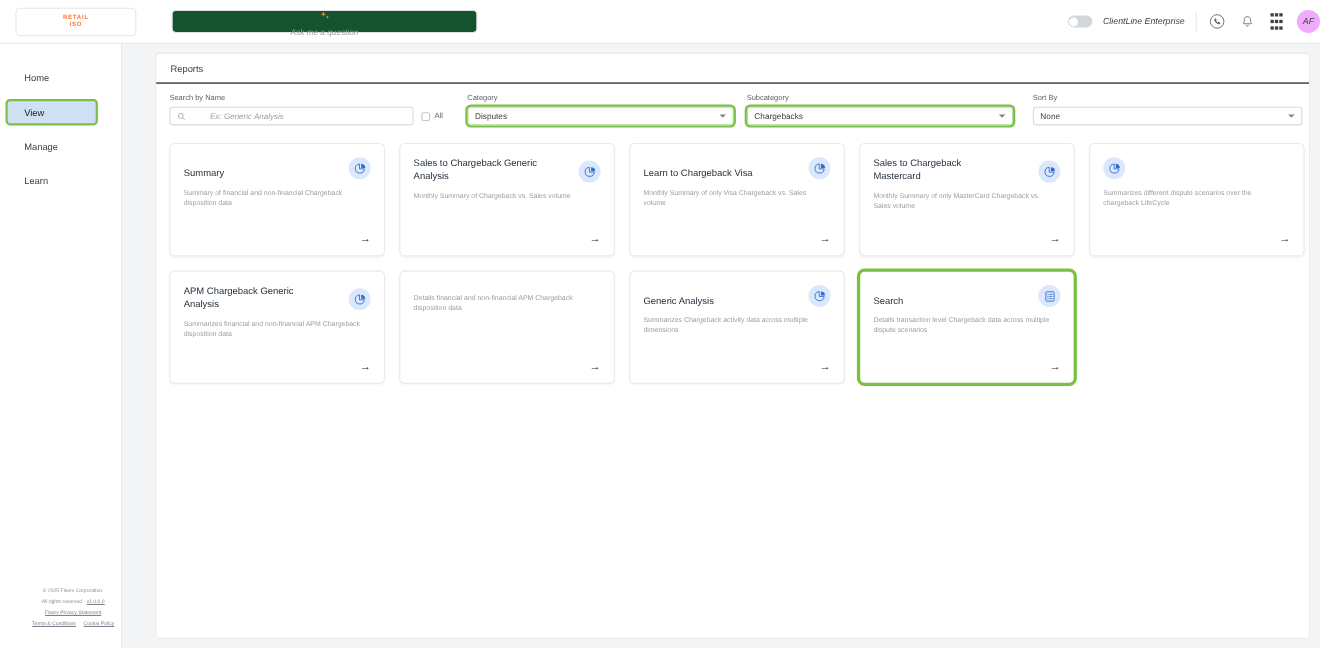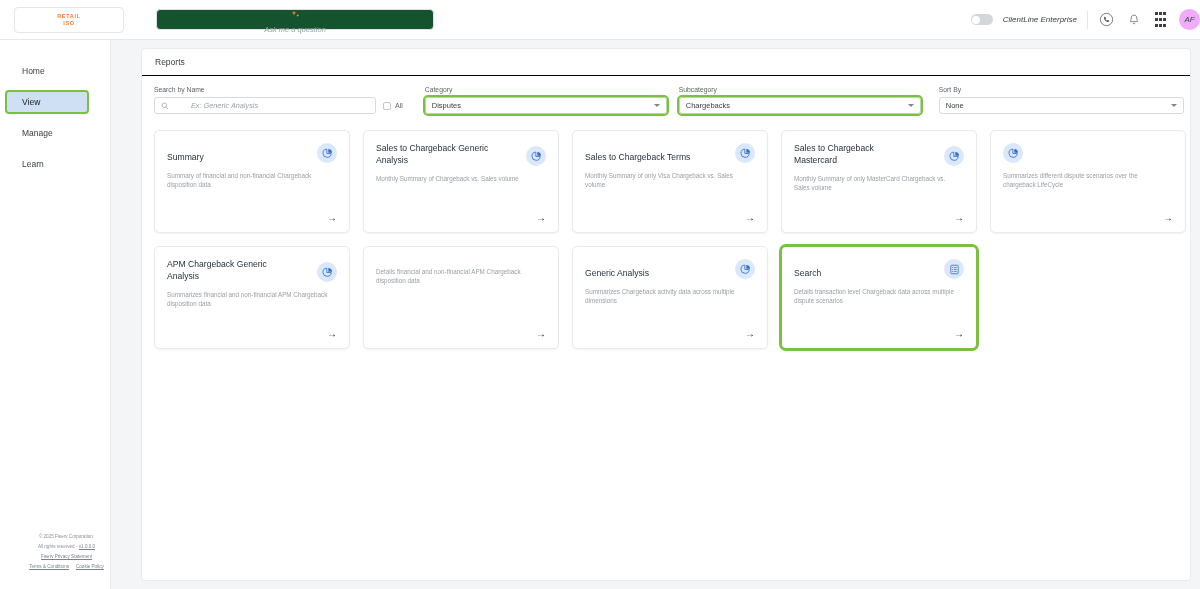--- a/index.html
+++ b/index.html
@@ -304,21 +304,21 @@
             <path d="M9.2 1.4A5.2 5.2 0 0 1 14.6 6.8H9.2z" fill="#2f6fd0"></path>
           </svg>
         </span>
       </div>
       <span class="card-desc">Monthly Summary of Chargeback vs. Sales volume</span>
       <span class="card-arrow">→</span>
     </div>
 
     <div class="card">
       <div class="card-top">
-        <span class="card-title">Sales to Chargeback Terms</span>
+        <span class="card-title">Learn to Chargeback Visa</span>
         <span class="card-ic">
           <svg width="11" height="11" viewBox="0 0 16 16">
             <path d="M7 1.6A6 6 0 1 0 13.4 8H7z" fill="none" stroke="#2f6fd0" stroke-width="1.2"></path>
             <path d="M9.2 1.4A5.2 5.2 0 0 1 14.6 6.8H9.2z" fill="#2f6fd0"></path>
           </svg>
         </span>
       </div>
       <span class="card-desc">Monthly Summary of only Visa Chargeback vs. Sales volume</span>
       <span class="card-arrow">→</span>
     </div>

